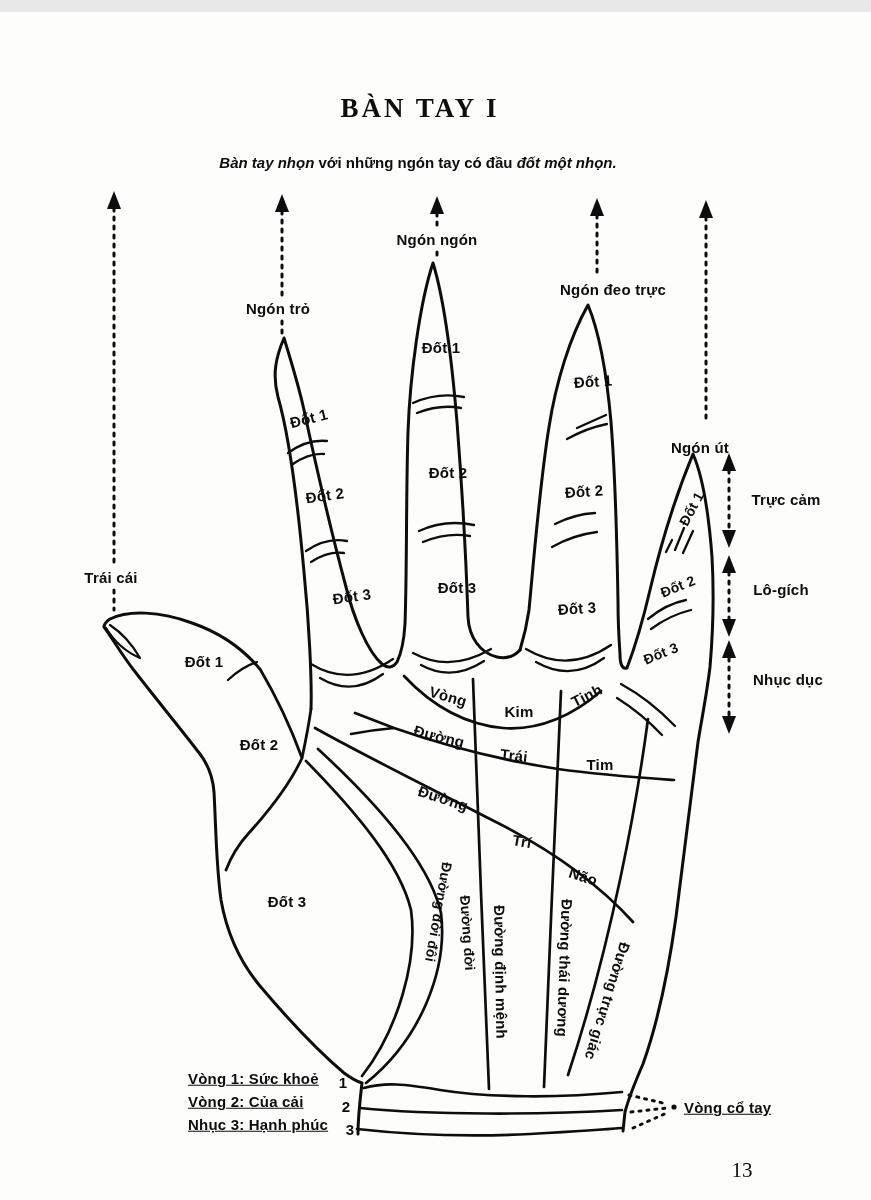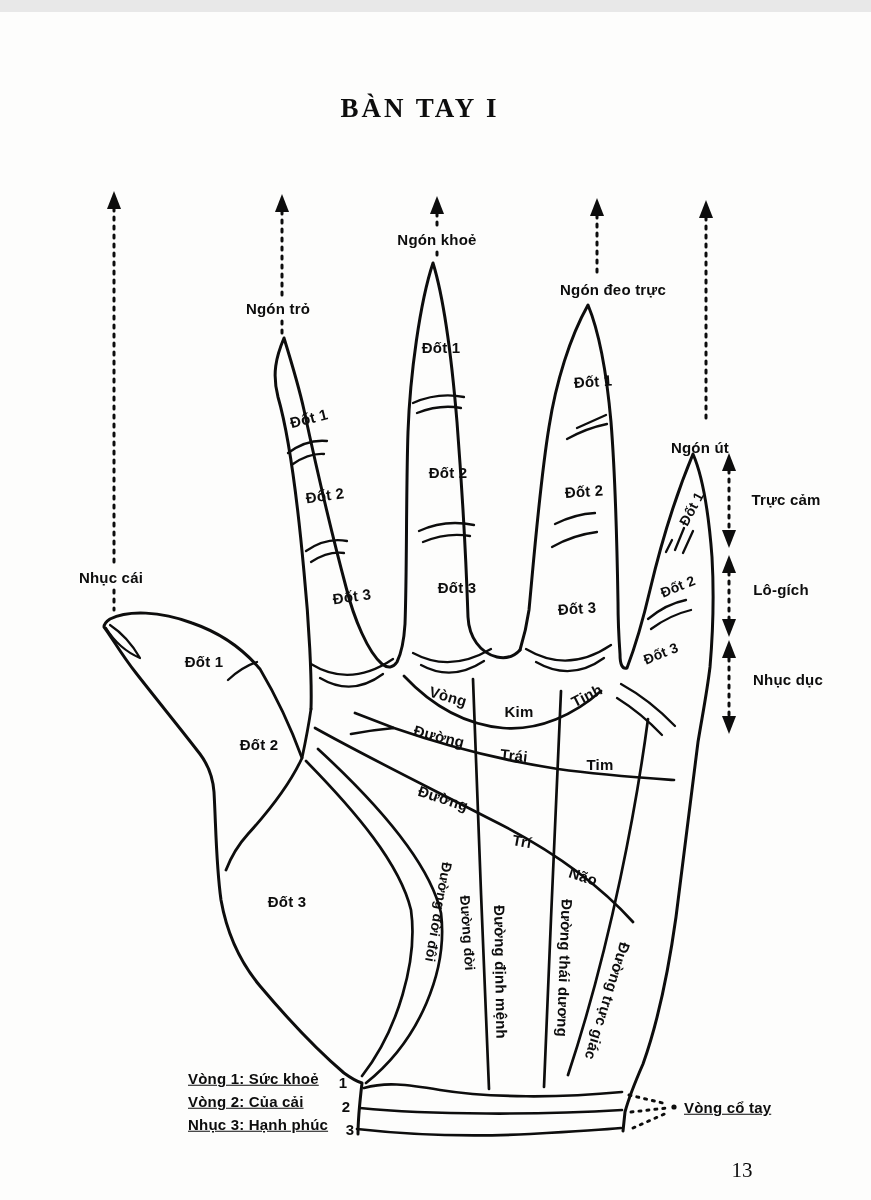--- a/index.html
+++ b/index.html
@@ -139,24 +139,25 @@
       <polygon points="729,441 722,459 736,459"></polygon>
         <polygon points="729,536 722,518 736,518"></polygon>
       <polygon points="729,543 722,561 736,561"></polygon>
         <polygon points="729,625 722,607 736,607"></polygon>
       <polygon points="729,628 722,646 736,646"></polygon>
         <polygon points="729,722 722,704 736,704"></polygon>
     </g>
   </svg>
 
   <div class="title" style="left:420px;top:96px">BÀN TAY I</div>
-
-  <div class="lbl" style="left:111px;top:566px">Nhục cái</div>
+  <div class="subtitle" style="left:418px;top:150px"><span class="it">Bàn tay nhọn</span><span> với những ngón tay có đầu </span><span class="it">đốt một nhọn.</span></div>
+
+  <div class="lbl" style="left:111px;top:566px">Trái cái</div>
   <div class="lbl" style="left:278px;top:297px">Ngón trỏ</div>
-  <div class="lbl" style="left:437px;top:228px">Ngón khoẻ</div>
+  <div class="lbl" style="left:437px;top:228px">Ngón ngón</div>
   <div class="lbl" style="left:613px;top:278px">Ngón đeo trực</div>
   <div class="lbl" style="left:700px;top:436px">Ngón út</div>
 
   <div class="lbl" style="left:786px;top:488px">Trực cảm</div>
   <div class="lbl" style="left:781px;top:578px">Lô-gích</div>
   <div class="lbl" style="left:788px;top:668px">Nhục dục</div>
 
   <div class="lbl" style="left:204px;top:650px">Đốt 1</div>
   <div class="lbl" style="left:259px;top:733px">Đốt 2</div>
   <div class="lbl" style="left:287px;top:890px">Đốt 3</div>

